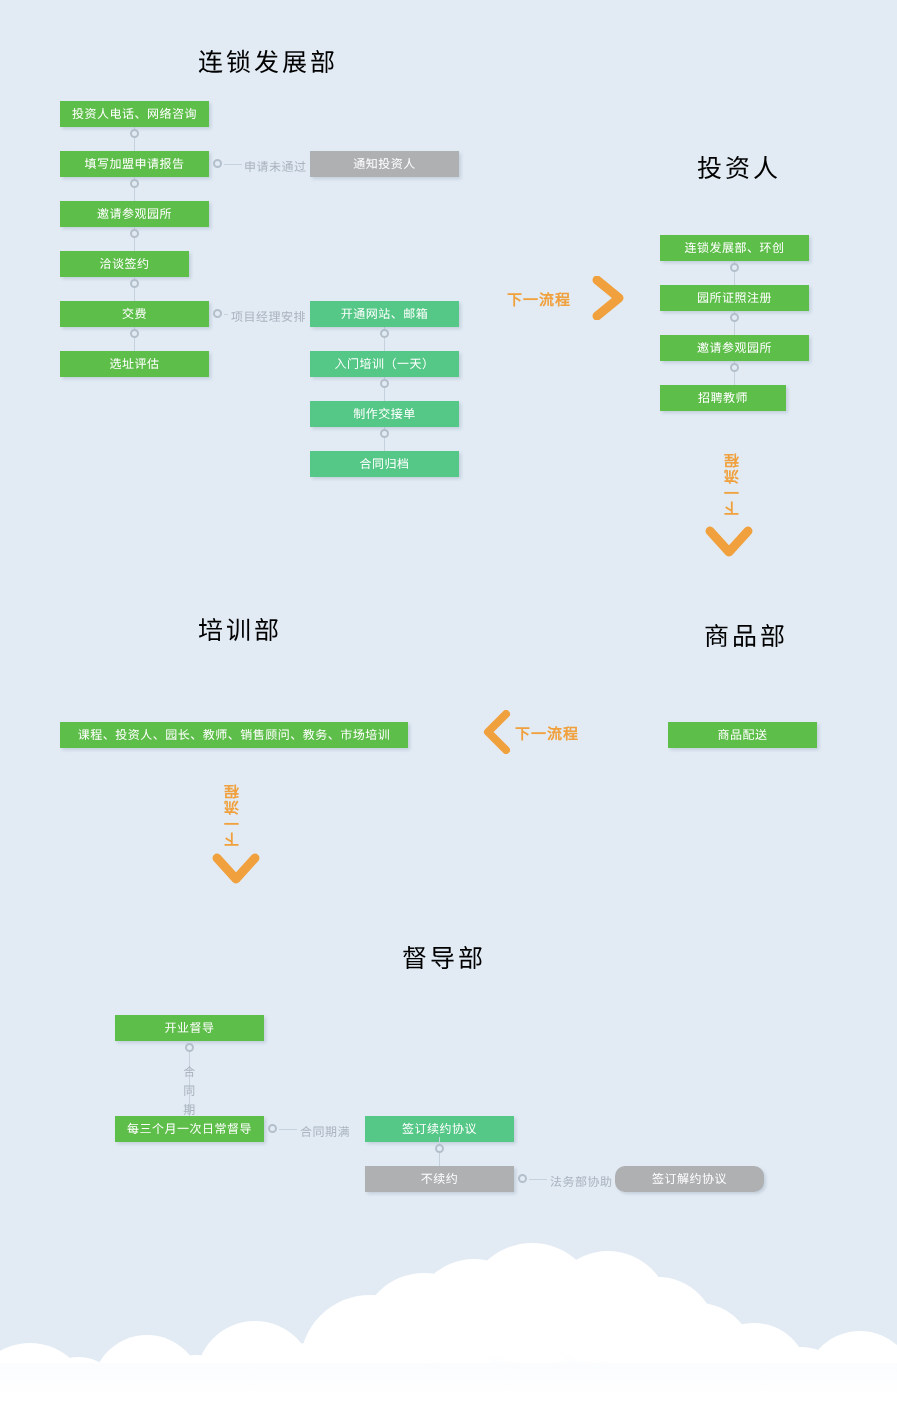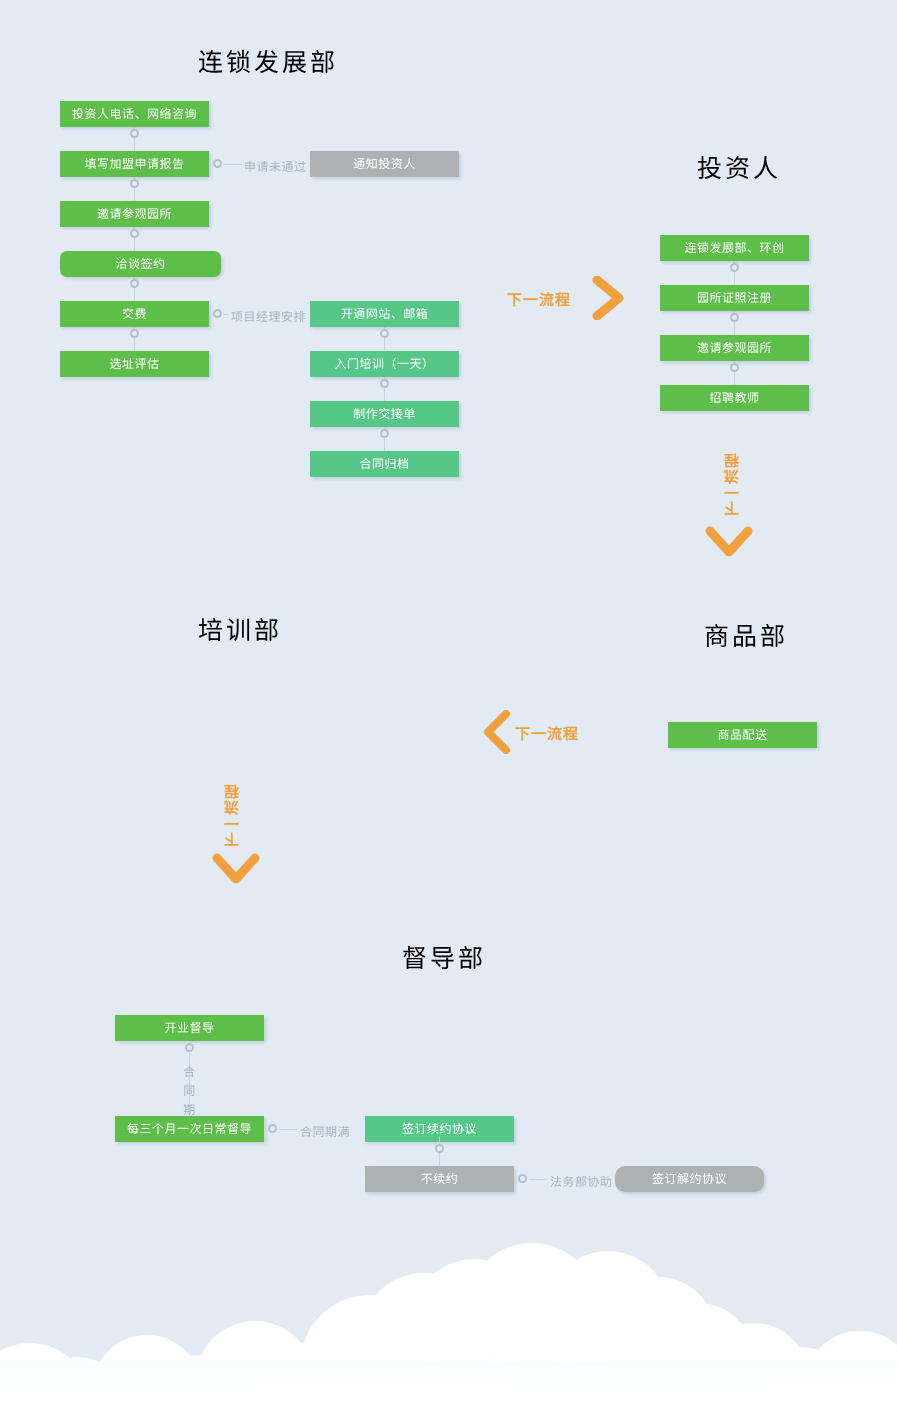--- a/index.html
+++ b/index.html
@@ -88,21 +88,21 @@
 
   <div class="dot" style="left:213px;top:159px;"></div>
   <div class="hline" style="left:224px;top:164px;width:18px;"></div>
   <div class="edge-label" style="left:244px;top:157px;">申请未通过</div>
   <div class="node gray" style="left:310px;top:151px;width:149px;">通知投资人</div>
 
   <div class="dot" style="left:130px;top:179px;"></div>
   <div class="node green" style="left:60px;top:201px;width:149px;">邀请参观园所</div>
   <div class="dot" style="left:130px;top:229px;"></div>
 
-  <div class="node green" style="left:60px;top:251px;width:161px;border-radius:7px;">洽谈签约</div>
+  <div class="node green" style="left:60px;top:251px;width:129px;">洽谈签约</div>
   <div class="dot" style="left:130px;top:279px;"></div>
 
   <div class="node green" style="left:60px;top:301px;width:149px;">交费</div>
 
   <div class="dot" style="left:213px;top:309px;"></div>
   <div class="hline" style="left:224px;top:314px;width:4px;"></div>
   <div class="edge-label" style="left:231px;top:307px;">项目经理安排</div>
 
   <div class="dot" style="left:130px;top:329px;"></div>
   <div class="node green" style="left:60px;top:351px;width:149px;">选址评估</div>
@@ -133,31 +133,32 @@
 
   <div class="node green" style="left:660px;top:235px;width:149px;">连锁发展部、环创</div>
   <div class="dot" style="left:730px;top:263px;"></div>
 
   <div class="node green" style="left:660px;top:285px;width:149px;">园所证照注册</div>
   <div class="dot" style="left:730px;top:313px;"></div>
 
   <div class="node green" style="left:660px;top:335px;width:149px;">邀请参观园所</div>
   <div class="dot" style="left:730px;top:363px;"></div>
 
-  <div class="node green" style="left:660px;top:385px;width:149px;">招聘教师</div>
+  <div class="node green" style="left:660px;top:385px;width:126px;">招聘教师</div>
 
   <div class="next vert" style="left:722px;top:452px;">下一流程</div>
   <div class="chev" style="left:705px;top:525px;">
     <svg width="48" height="36" viewBox="0 0 48 36">
       <path d="M5 6 L24 27 L43 6" fill="none" stroke="#f0a03c" stroke-width="9" stroke-linecap="round" stroke-linejoin="round"></path>
     </svg>
   </div>
 
   <div class="dept" style="left:198px;top:610px;">培训部</div>
 
+  <div class="node green" style="left:60px;top:722px;width:348px;">课程、投资人、园长、教师、销售顾问、教务、市场培训</div>
 
   <div class="next vert" style="left:222px;top:783px;">下一流程</div>
   <div class="chev" style="left:212px;top:852px;">
     <svg width="48" height="36" viewBox="0 0 48 36">
       <path d="M5 6 L24 27 L43 6" fill="none" stroke="#f0a03c" stroke-width="9" stroke-linecap="round" stroke-linejoin="round"></path>
     </svg>
   </div>
 
   <div class="chev" style="left:482px;top:710px;">
     <svg width="30" height="44" viewBox="0 0 30 44">

